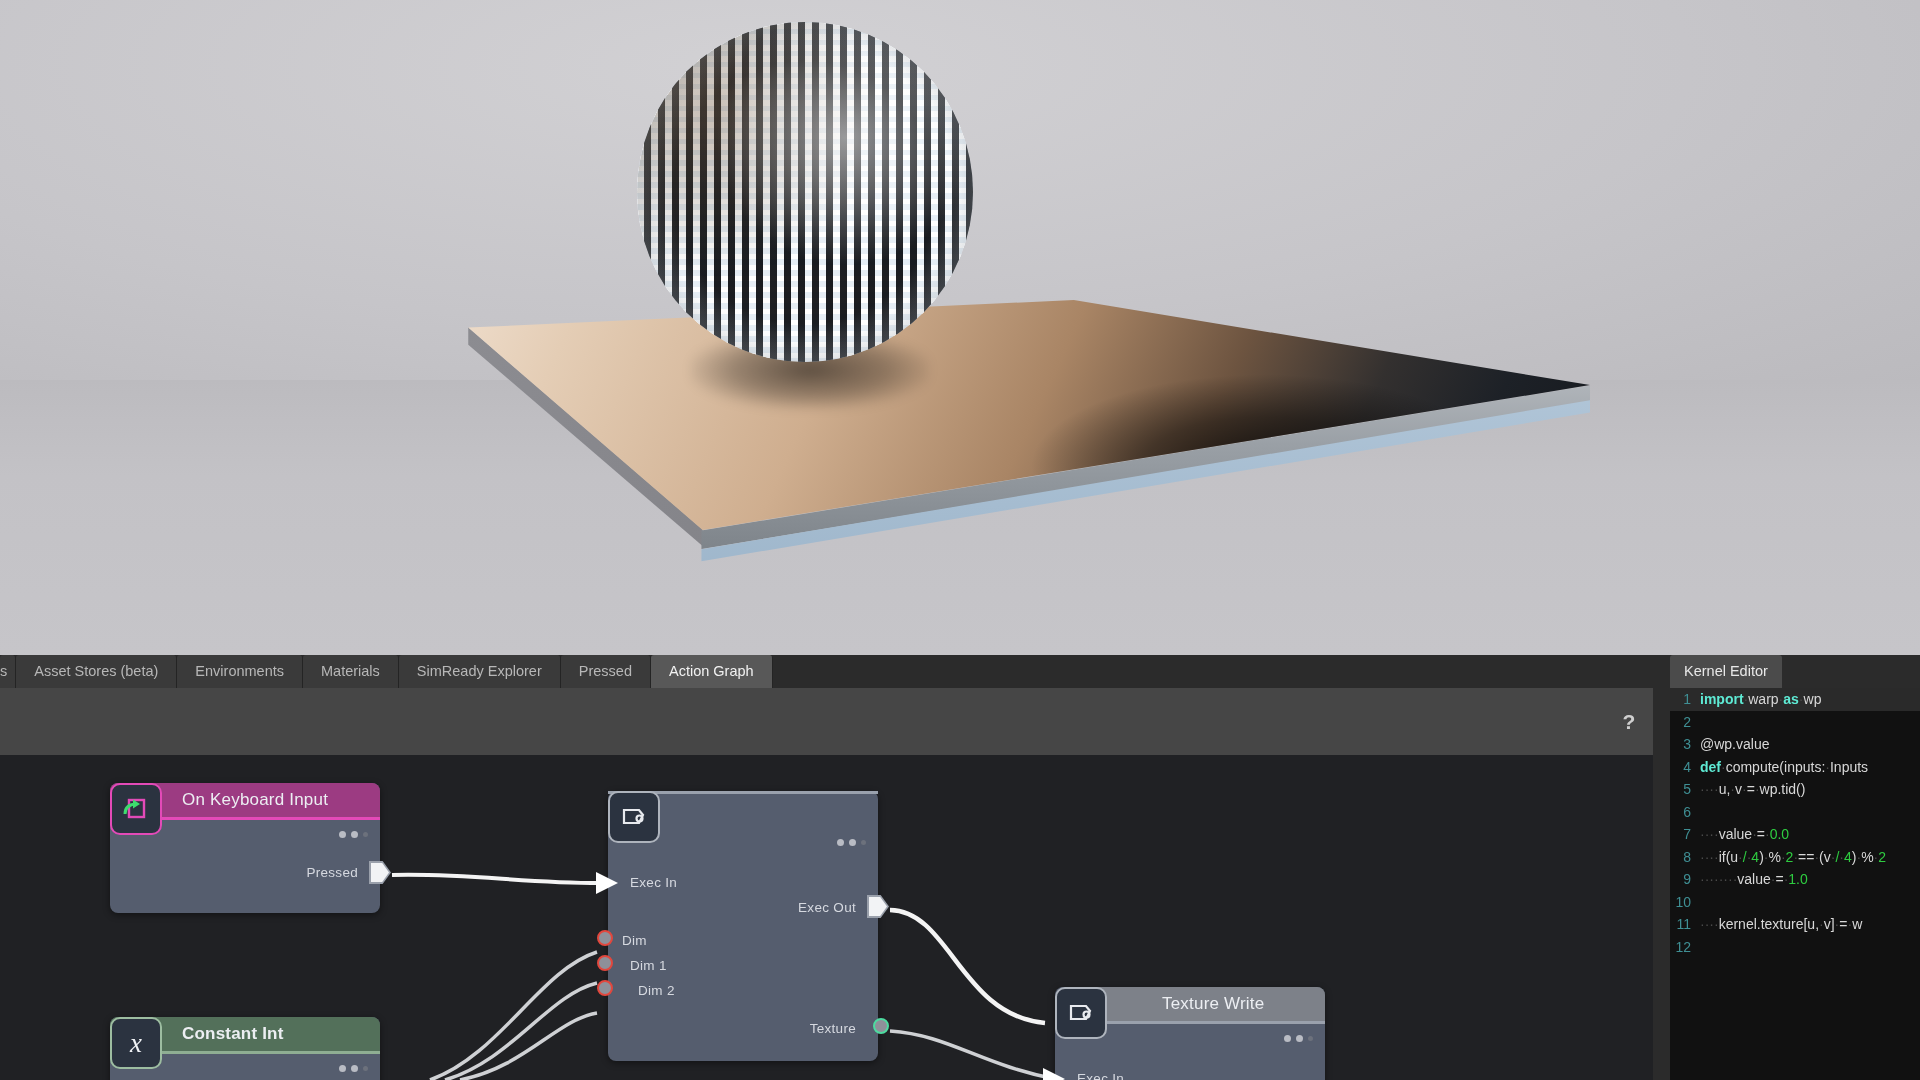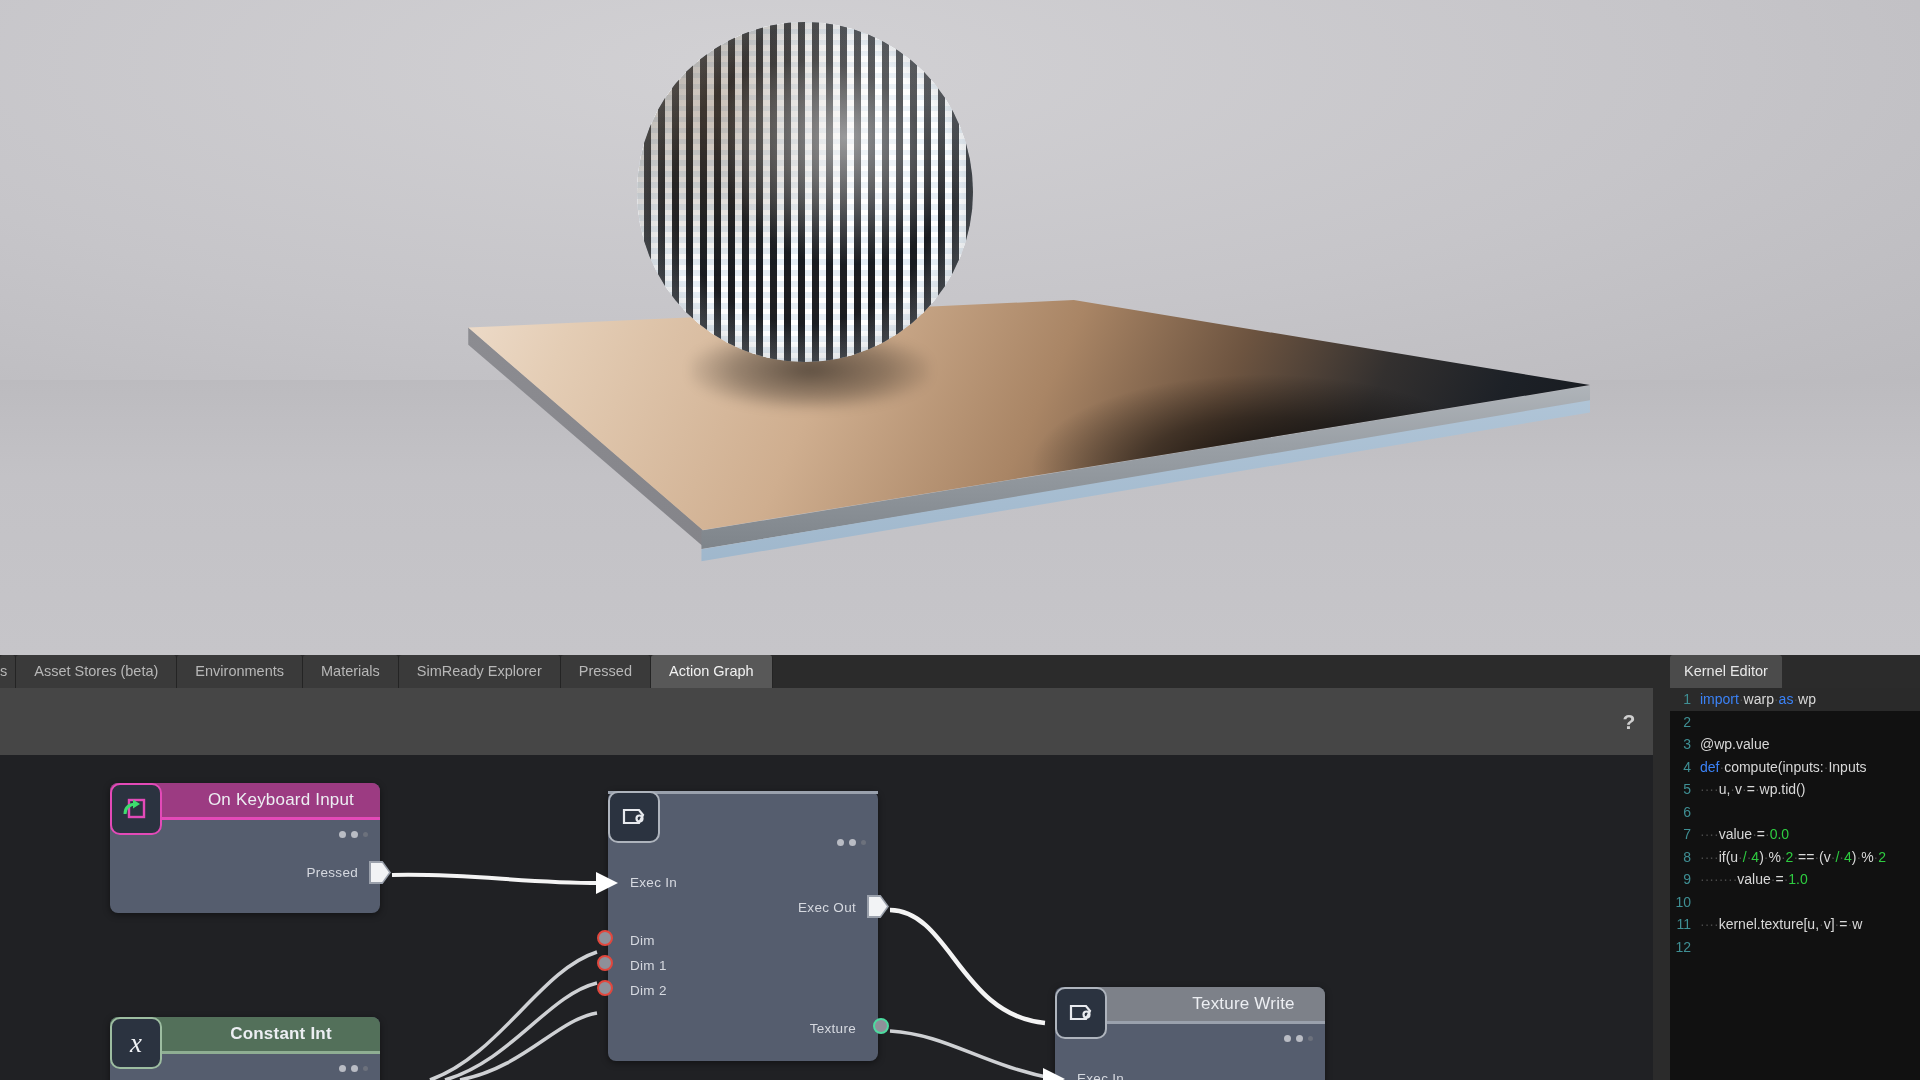--- a/index.html
+++ b/index.html
@@ -74,21 +74,21 @@
               font-size:21px; text-align:center; line-height:24px; font-weight:bold; cursor:pointer; }
 
   
   #graph { position:absolute; left:0; top:755px; width:1653px; height:325px;
            background:#202124; overflow:hidden; }
 
   .node { position:absolute; border-radius:8px; background:#555d6e;
           box-shadow:0 2px 7px rgba(0,0,0,.45); }
   .node-title { height:34px; line-height:34px; padding-left:72px; color:#eceef2;
                 font-size:17px; border-top-left-radius:8px; border-top-right-radius:8px;
-                letter-spacing:.2px;text-align:center; }
+                letter-spacing:.2px; }
   .node-accent { height:3px; }
   .node-icon { position:absolute; left:0; top:0; width:52px; height:52px; border-radius:10px;
                background:#2b3340; display:flex; align-items:center; justify-content:center; }
   .node-dots { position:absolute; right:12px; display:flex; gap:5px; align-items:center; }
   .dot { width:7px; height:7px; border-radius:50%; background:#b9bcc4; }
   .dot.sm { width:5px; height:5px; background:#6c717c; }
 
   .port-row { position:absolute; font-size:13.5px; color:#d6d9e0; letter-spacing:.3px; }
   .port-right { text-align:right; }
 
@@ -107,21 +107,21 @@
 
   
   #kpanel { position:absolute; left:1670px; top:688px; width:250px; height:392px; background:#111111; }
   #kcode { position:absolute; left:0; top:0; width:250px; height:392px;
            font-family:"DejaVu Sans Mono", monospace; font-size:0; overflow:hidden; }
   .cline { display:flex; height:22.5px; align-items:center; white-space:pre; }
   .cline.cur { background:#2a2a2a; }
   .lno { width:30px; text-align:right; padding-right:9px; color:#3f8f94; font-size:14px;
          font-family:"Liberation Sans", sans-serif; flex:0 0 auto; }
   .ctext { font-size:14px; font-family:"Liberation Sans", sans-serif; color:#d8d8d8; }
-  .kw { color:#3b82f6; }
+  .kw { color:#5eead4;font-weight:bold; }
   .num { color:#2ecc40; }
   .ws { color:#4a4a4a; }
 
   #kpanel-divider { position:absolute; left:1662px; top:688px; width:8px; height:392px; background:#2b2b2b; }
   #ag-divider { position:absolute; left:1653px; top:688px; width:9px; height:392px; background:#2b2b2b; }
 </style>
 </head>
 <body>
 
 <div id="app">
@@ -211,27 +211,27 @@
       </div>
 
       <div class="pin-exec-in" style="left:-12px; top:81px;"></div>
       <div class="port-row" style="left:22px; top:84px;">Exec In</div>
 
       <div class="port-row port-right" style="right:22px; top:109px; width:170px;">Exec Out</div>
       <div class="pin-exec-out-frame" style="right:-11px; top:104px;"></div>
       <div class="pin-exec-out" style="right:-9px; top:106px;"></div>
 
       <div class="pin-circle" style="left:-11px; top:139px;"></div>
-      <div class="port-row" style="left:22px; top:142px;">Dim</div>
+      <div class="port-row" style="left:14px; top:142px;">Dim</div>
 
       <div class="pin-circle" style="left:-11px; top:164px;"></div>
       <div class="port-row" style="left:22px; top:167px;">Dim 1</div>
 
       <div class="pin-circle" style="left:-11px; top:189px;"></div>
-      <div class="port-row" style="left:22px; top:192px;">Dim 2</div>
+      <div class="port-row" style="left:30px; top:192px;">Dim 2</div>
 
       <div class="port-row port-right" style="right:22px; top:230px; width:170px;">Texture</div>
       <div class="pin-circle green" style="right:-11px; top:227px;"></div>
     </div>
 
     <div class="node" style="left:1055px; top:232px; width:270px; height:150px;">
       <div class="node-title" style="background:#7d8189;margin-left:35px;">Texture Write</div>
       <div class="node-accent" style="background:#9aa1ad;"></div>
       <div class="node-icon" style="border:2px solid #aeb4bd;">
         <svg width="26" height="24" viewBox="0 0 26 24">

